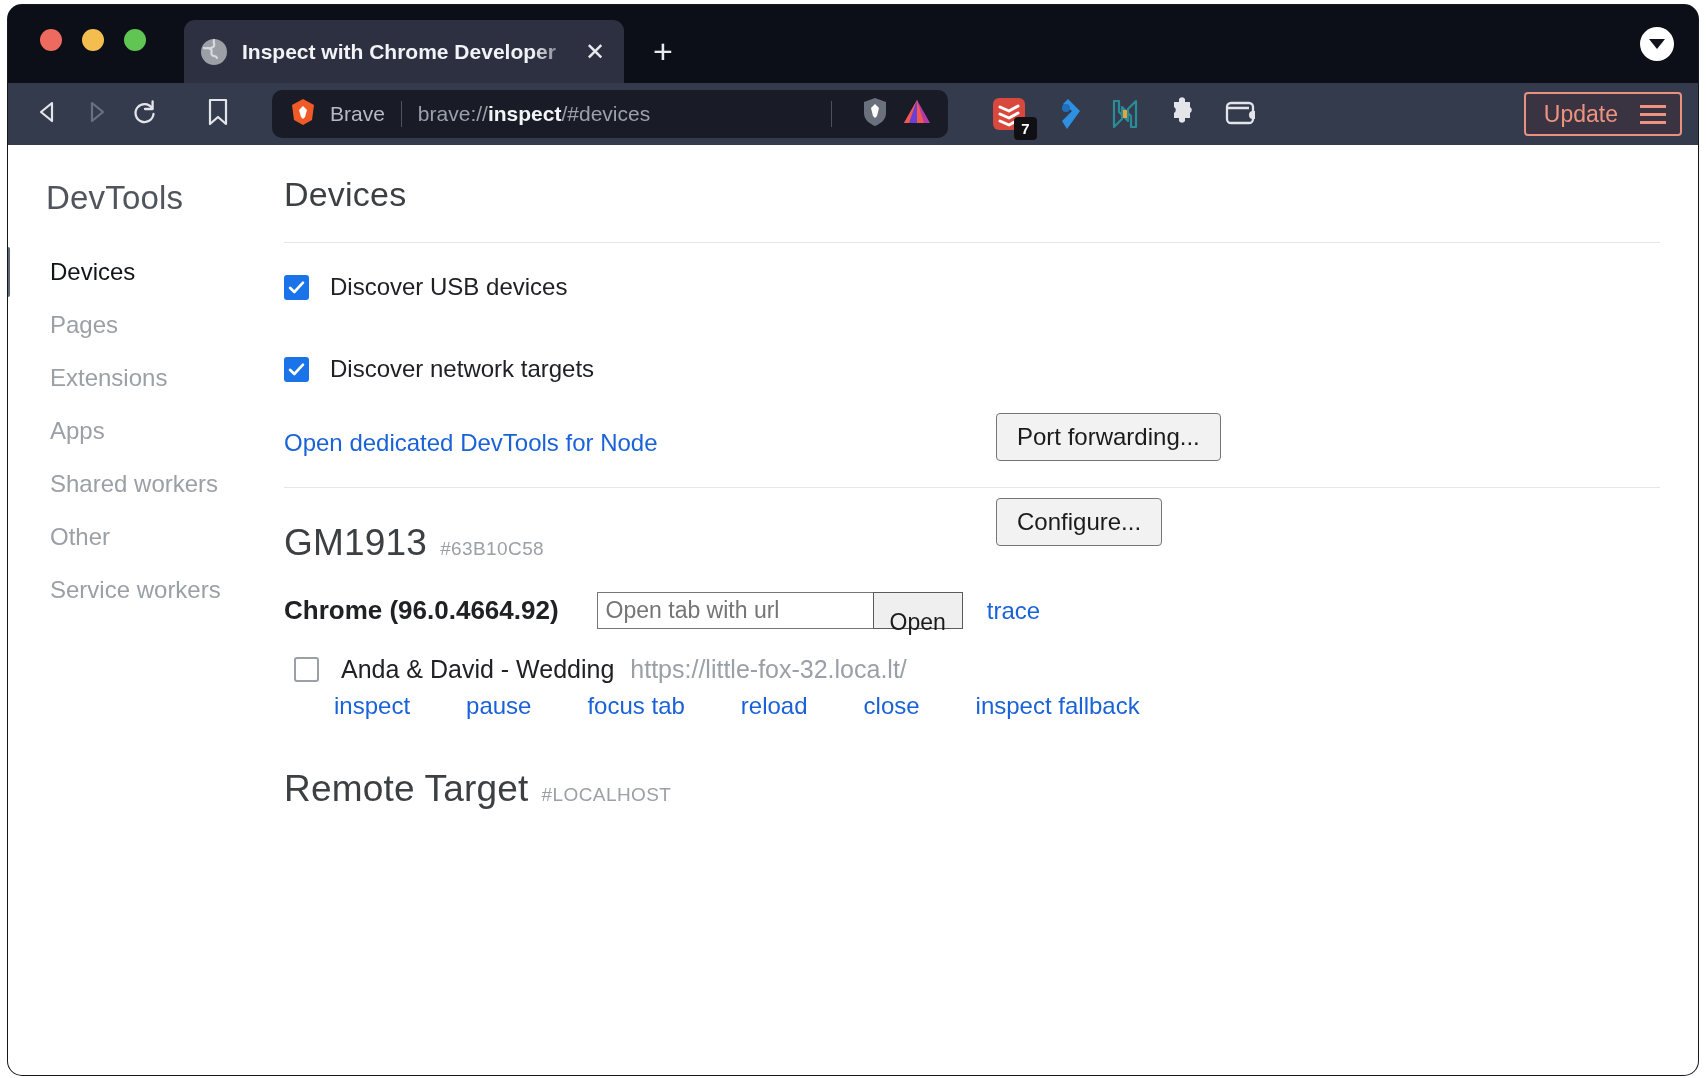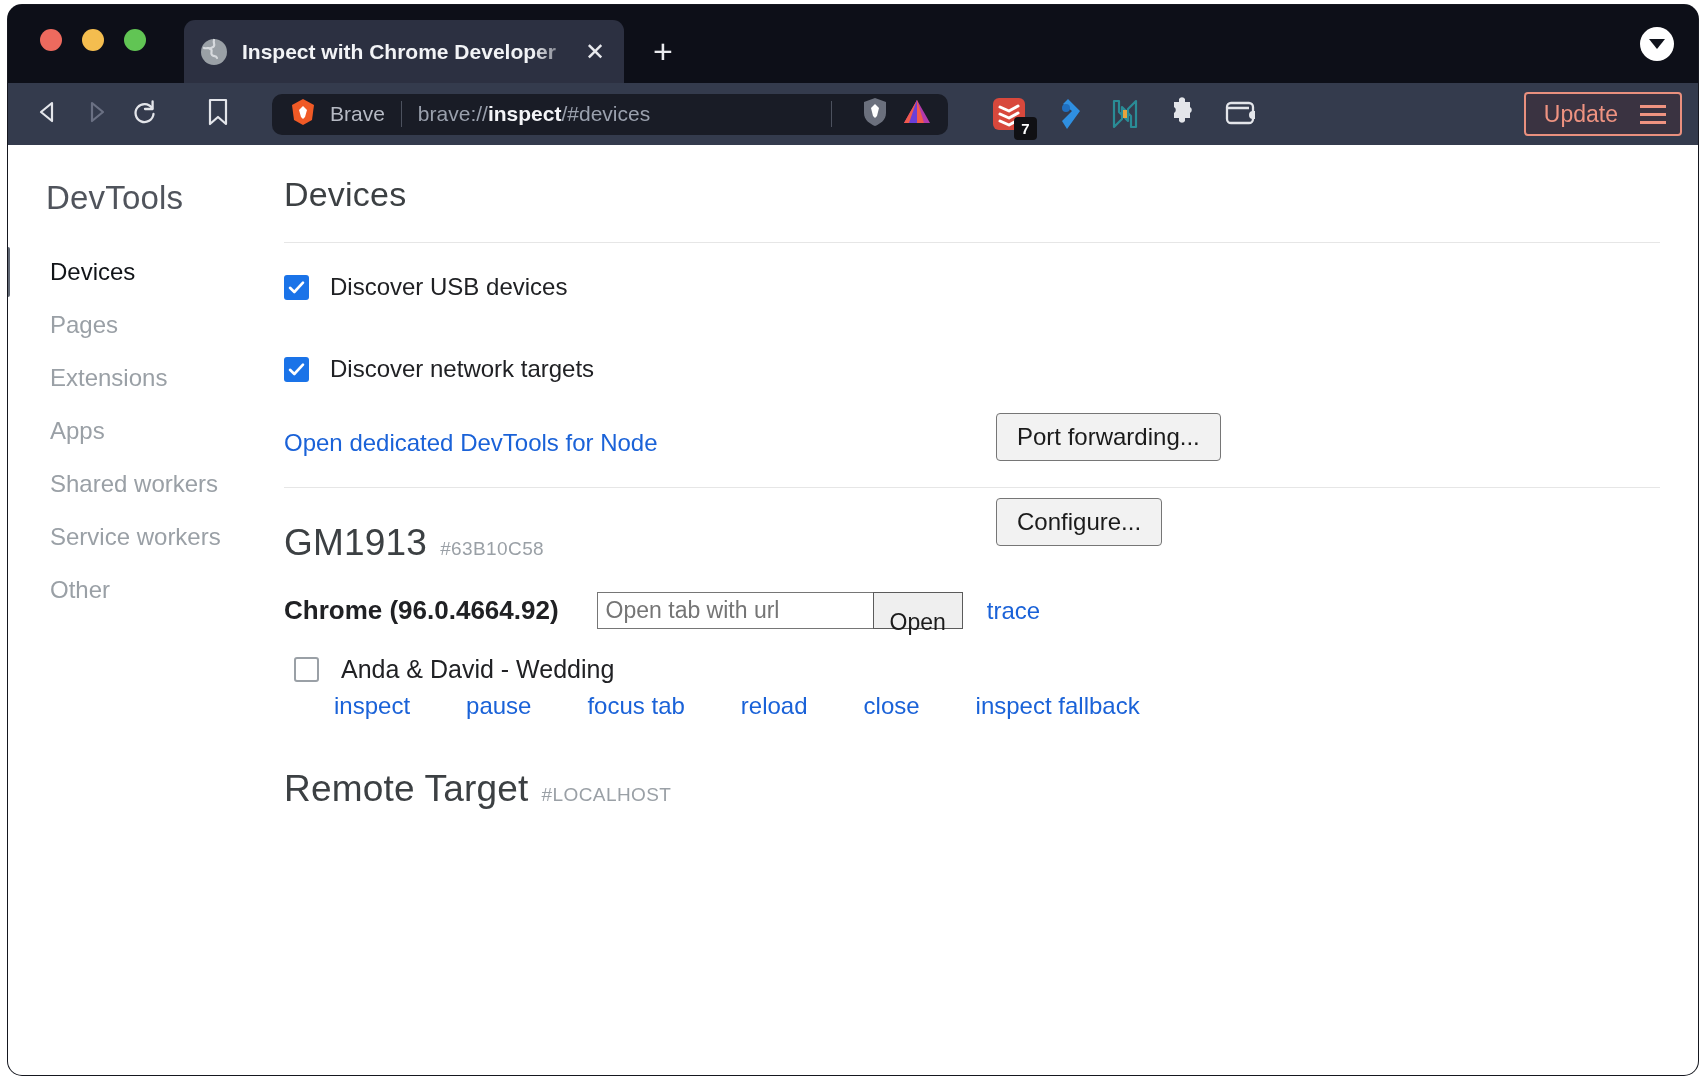--- a/index.html
+++ b/index.html
@@ -87,21 +87,21 @@
   }
   .navbtn {
     width: 48px; height: 48px;
     display: flex; align-items: center; justify-content: center;
   }
   #nav-back { margin-left: 16px; }
   #bookmark-btn { margin-left: 26px; }
 
   #omnibox {
     margin-left: 30px;
-    width: 676px; height: 41px;
+    width: 676px; height: 48px;
     background: #191c26;
     border-radius: 10px;
     display: flex; align-items: center;
     padding: 0 12px 0 18px;
   }
   #brave-lion { flex: 0 0 26px; }
   #brave-label {
     margin-left: 14px;
     color: #b6bac4; font-size: 21px;
   }
@@ -482,24 +482,24 @@
         <div class="navitem">
             <span>Extensions</span>
           </div>
         <div class="navitem">
             <span>Apps</span>
           </div>
         <div class="navitem">
             <span>Shared workers</span>
           </div>
         <div class="navitem">
+            <span>Other</span>
+          </div>
+        <div class="navitem">
             <span>Service workers</span>
-          </div>
-        <div class="navitem">
-            <span>Other</span>
           </div>
       </div>
     </div>
 
     <div id="main">
       <h1 id="devices-heading">Devices</h1>
       <div class="hr"></div>
 
       <div class="check-row">
         <span class="cbox on">
@@ -537,20 +537,21 @@
           <span id="browser-name">Chrome (96.0.4664.92)</span>
           <input id="url-input" type="text" placeholder="Open tab with url" style="">
           <button id="open-btn">Open</button>
           <a href="#" id="trace-link" class="bluelink">trace</a>
         </div>
 
 
         <div id="target-row">
           <span class="cbox off"></span>
           <span id="target-title">Anda &amp; David - Wedding</span>
+          <span id="target-url">https://little-fox-32.loca.lt/</span>
         </div>
 
         <div id="target-links">
           <a href="#" class="bluelink">inspect</a>
           <a href="#" class="bluelink">pause</a>
           <a href="#" class="bluelink">focus tab</a>
           <a href="#" class="bluelink">reload</a>
           <a href="#" class="bluelink">close</a>
           <a href="#" class="bluelink">inspect fallback</a>
         </div>

